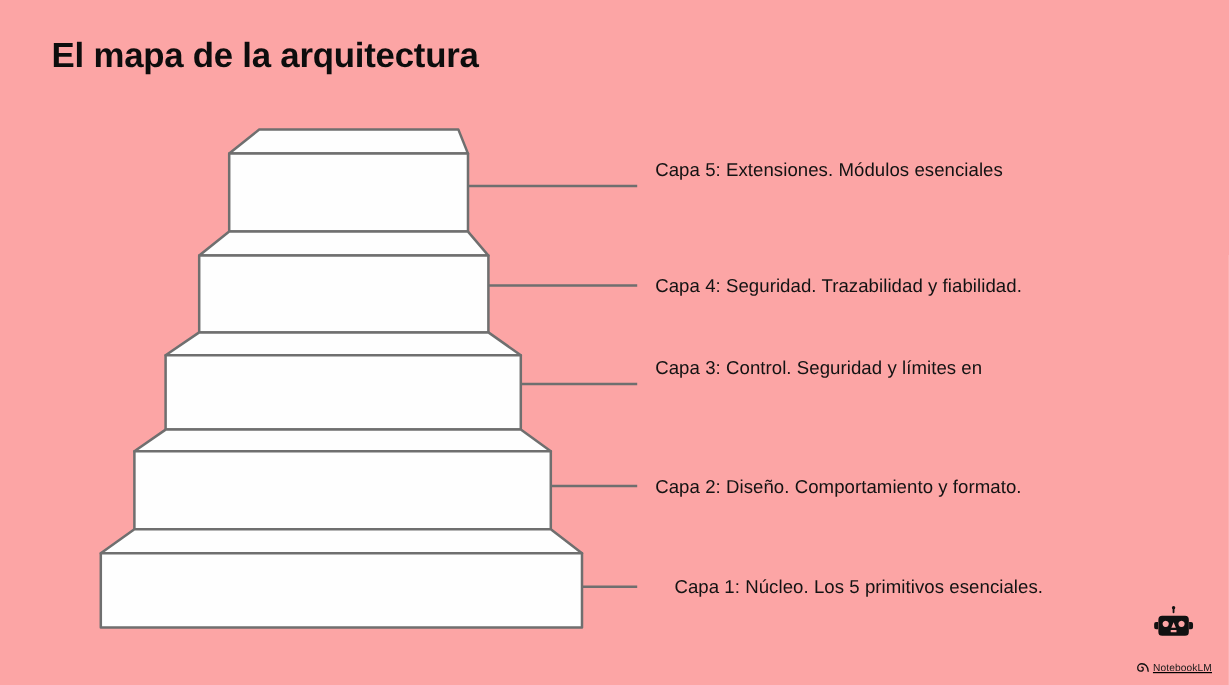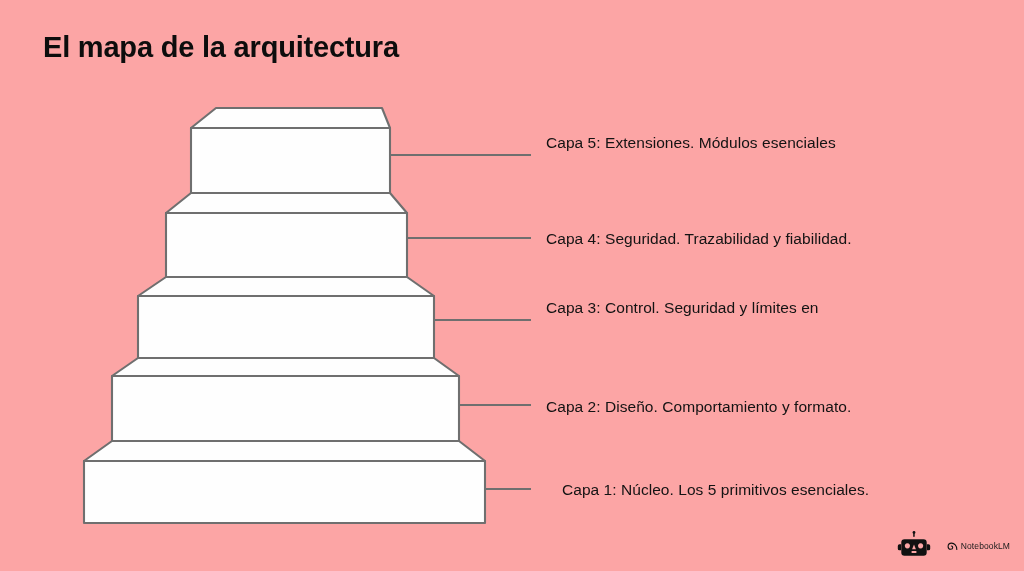--- a/index.html
+++ b/index.html
@@ -49,23 +49,24 @@
   .label-l4 { left: 546px; top: 228px; }
   .label-l3 { left: 546px; top: 297px; }
   .label-l2 { left: 546px; top: 396px; }
   .label-l1 { left: 546px; top: 479px; margin-left: 16px; }
 
   .brand {
     position: absolute;
     right: 14px;
     bottom: 10px;
     display: flex;
-    flex-direction: row;
+    flex-direction: column;
     align-items: center;
     gap: 16px;
+    text-decoration: underline;
   }
   .brand-row {
     display: flex;
     align-items: center;
     gap: 3px;
   }
   .brand-text {
     font-size: 8.5px;
     color: #1a1a1a;
     letter-spacing: 0.1px;

